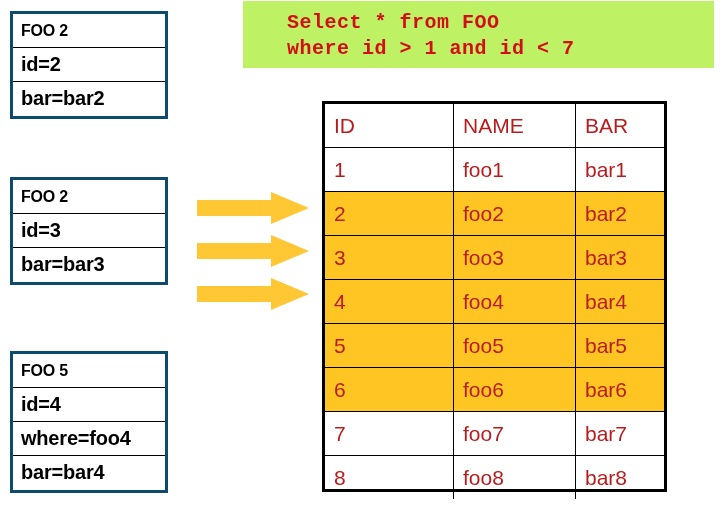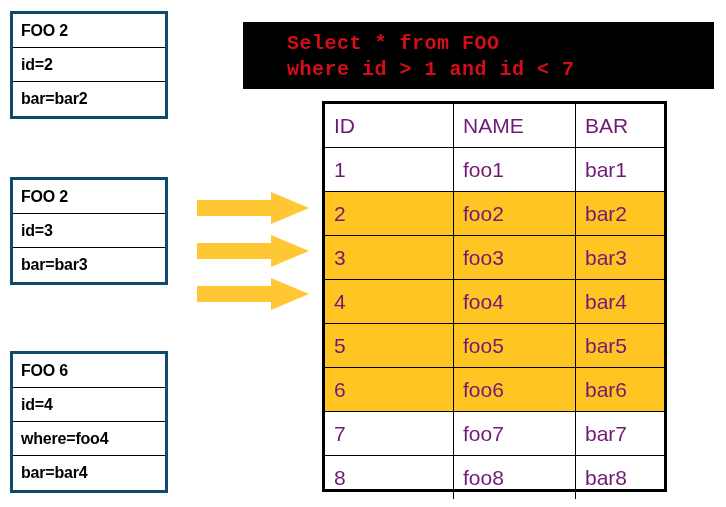--- a/index.html
+++ b/index.html
@@ -28,21 +28,21 @@
   .foo-box-1 { top: 11px; }
   .foo-box-2 { top: 177px; }
   .foo-box-3 { top: 351px; }
 
   .foo-row {
     box-sizing: border-box;
     height: 34px;
     line-height: 33px;
     padding-left: 8px;
     border-bottom: 1px solid #000000;
-    font-size: 16px;
+    font-size: 20px;
     font-weight: bold;
     color: #000000;
     white-space: nowrap;
     overflow: hidden;
     letter-spacing: -0.2px;
   }
   .foo-row:last-child {
     border-bottom: none;
   }
   .foo-row.title {
@@ -65,24 +65,24 @@
   }
   .arrow-1 { top: 0px; }
   .arrow-2 { top: 43px; }
   .arrow-3 { top: 86px; }
   .arrow svg { display: block; }
 
   
   .sql-panel {
     position: absolute;
     left: 243px;
-    top: 22px;
+    top: 1px;
     width: 471px;
     height: 67px;
-    background: #000000;
+    background: #bef264;
     box-sizing: border-box;
     padding: 9px 0 0 44px;
   }
   .sql-line {
     font-family: "Liberation Mono", "DejaVu Sans Mono", monospace;
     font-size: 20px;
     font-weight: bold;
     line-height: 26px;
     color: #d40e18;
     white-space: pre;
@@ -104,21 +104,21 @@
     width: 100%;
     height: 100%;
     border-collapse: collapse;
     table-layout: fixed;
   }
   table.result-table td,
   table.result-table th {
     border: 1px solid #000000;
     font-size: 21px;
     font-weight: normal;
-    color: #701a75;
+    color: #b91c1c;
     text-align: left;
     padding: 0 0 0 9px;
     height: 43px;
     white-space: nowrap;
     overflow: hidden;
     font-family: "Liberation Sans", sans-serif;
   }
   table.result-table tr > *:first-child { width: 119px; }
   table.result-table tr > *:nth-child(2) { width: 112px; }
   table.result-table tr.header-row th { font-weight: normal; }
@@ -138,21 +138,21 @@
   <div class="foo-row">bar=bar2</div>
 </div>
 
 <div class="foo-box foo-box-2">
   <div class="foo-row title">FOO 2</div>
   <div class="foo-row">id=3</div>
   <div class="foo-row">bar=bar3</div>
 </div>
 
 <div class="foo-box foo-box-3">
-  <div class="foo-row title">FOO 6</div>
+  <div class="foo-row title">FOO 5</div>
   <div class="foo-row">id=4</div>
   <div class="foo-row">where=foo4</div>
   <div class="foo-row">bar=bar4</div>
 </div>
 
 <div class="arrow-group">
   <div class="arrow arrow-1">
     <svg width="112" height="32" viewBox="0 0 112 32" xmlns="http://www.w3.org/2000/svg">
       <polygon points="0,8 74,8 74,0 112,16 74,32 74,24 0,24" fill="#ffc733"></polygon>
     </svg>

